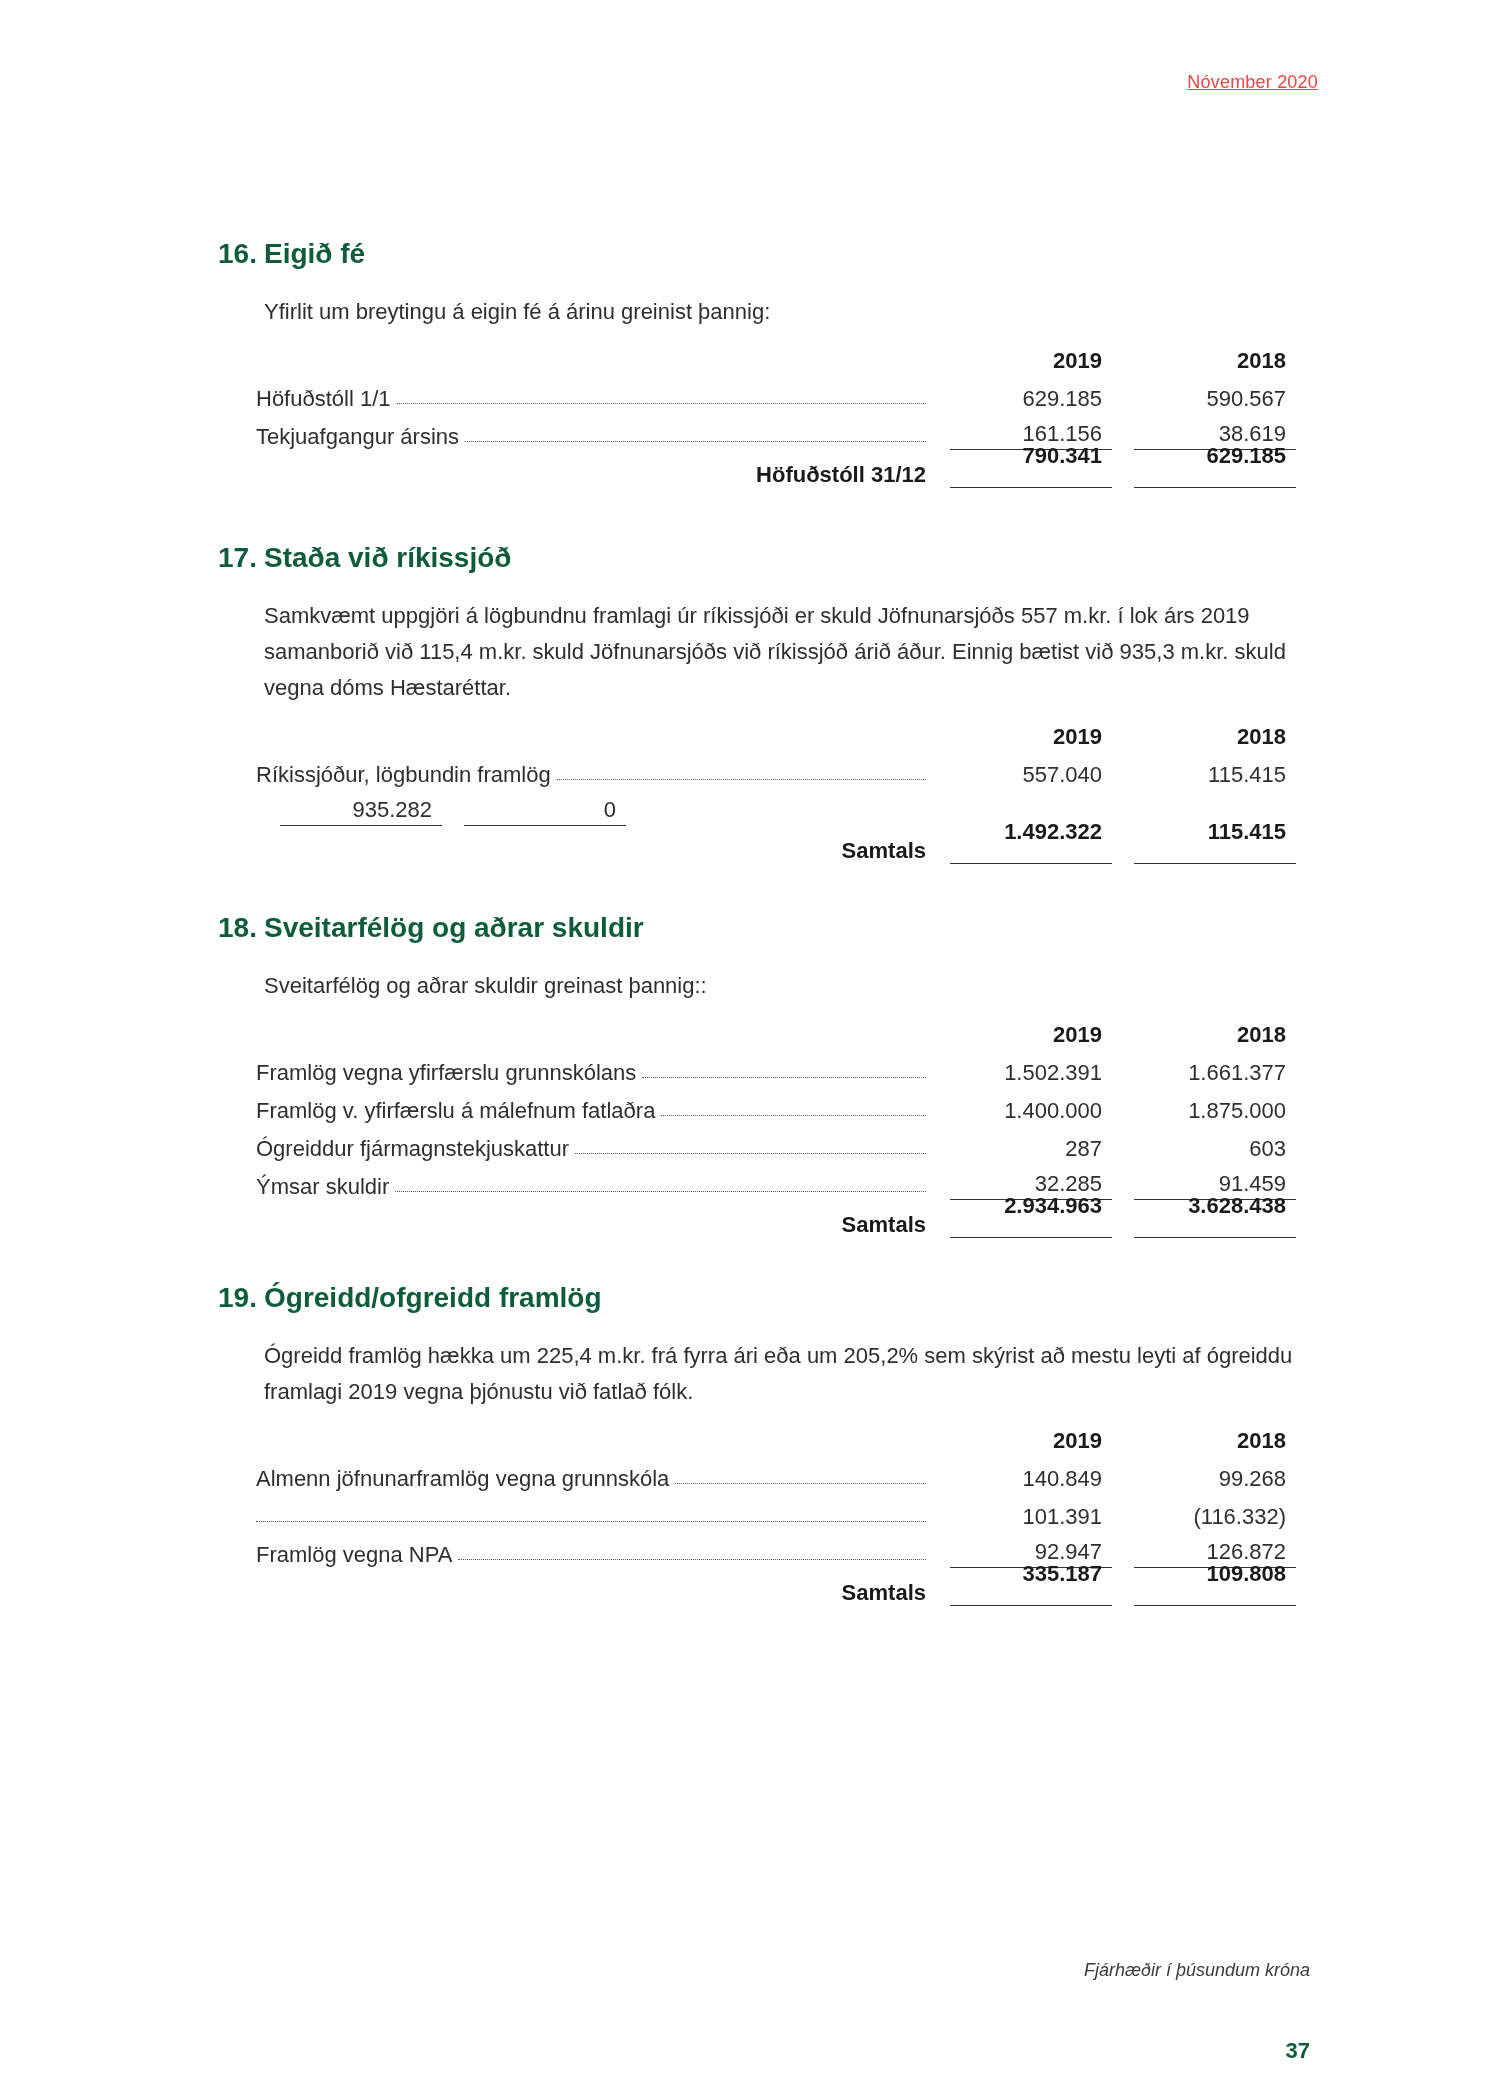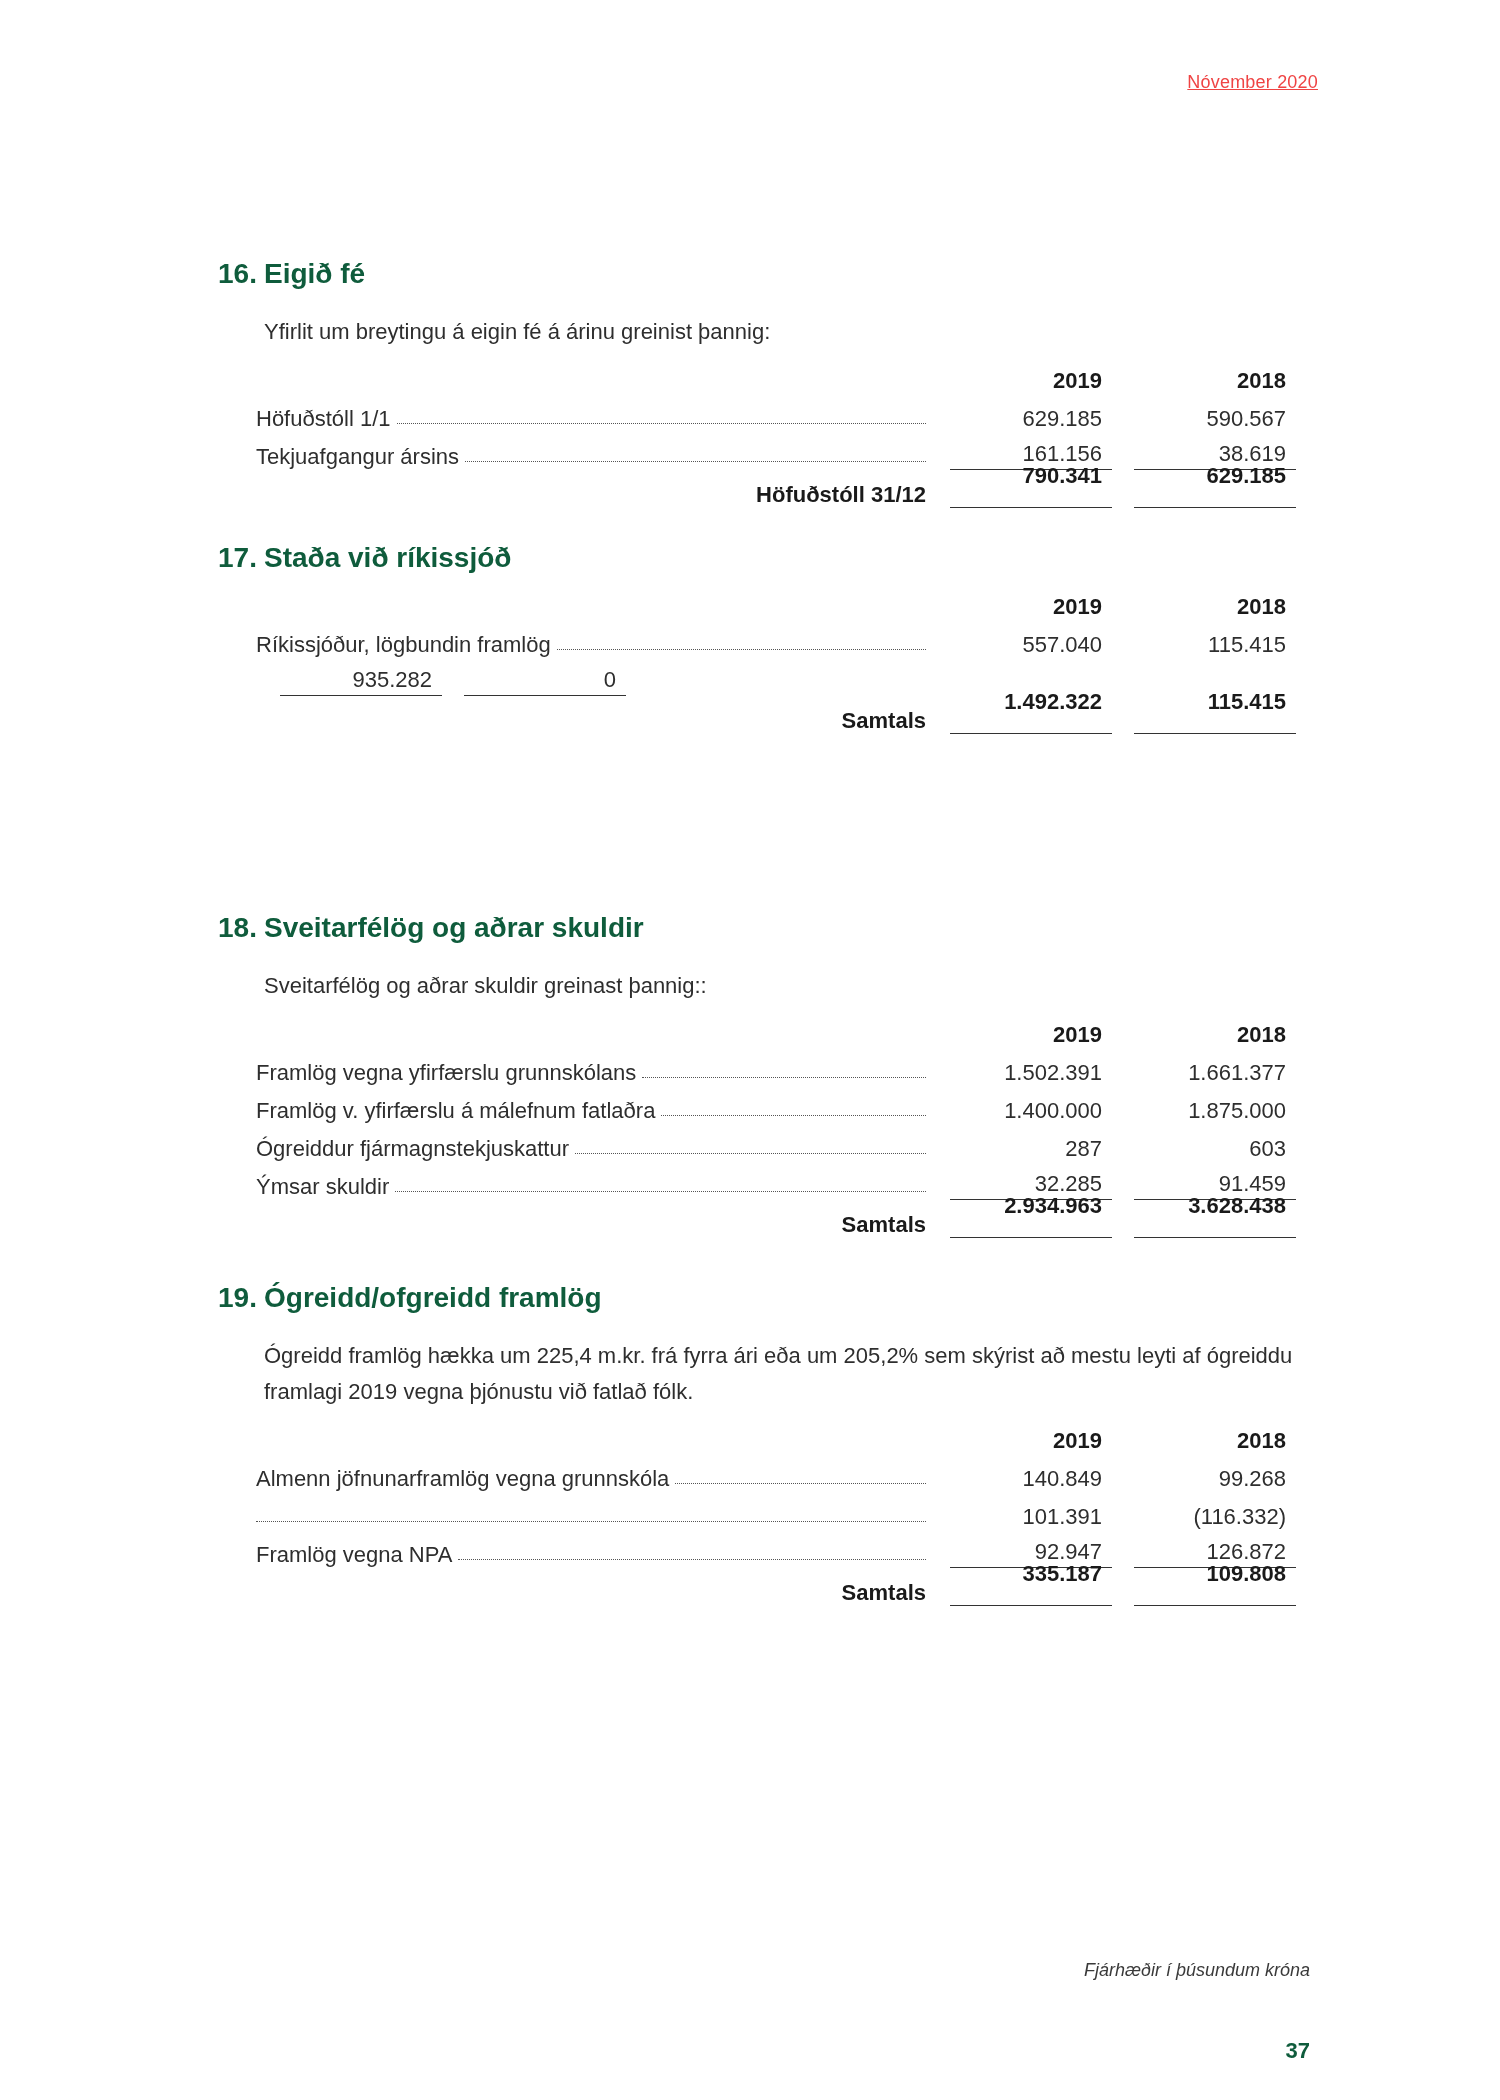--- a/index.html
+++ b/index.html
@@ -126,21 +126,21 @@
       font-size: 22px;
       font-weight: bold;
       color: #0f5c3c;
     }
   </style>
 </head>
 <body>
 
 <div class="header-date">Nóvember 2020</div>
 
-<section class="section" style="top:256px;">
+<section class="section" style="top:236px;">
   <h2 class="section-title">
     <span class="section-number">16.</span>
     <span>Eigið fé</span>
   </h2>
   <p class="intro">Yfirlit um breytingu á eigin fé á árinu greinist þannig:</p>
   <div class="fin-table" style="margin-top:6px;">
     <div class="row header-row">
       <div class="label-cell"></div>
       <div class="val">2019</div>
       <div class="val">2018</div>
@@ -167,20 +167,21 @@
       <div class="val">629.185</div>
     </div>
   </div>
 </section>
 
 <section class="section" style="top:540px;">
   <h2 class="section-title">
     <span class="section-number">17.</span>
     <span>Staða við ríkissjóð</span>
   </h2>
+  <p class="intro" style="width:1046px;">Samkvæmt uppgjöri á lögbundnu framlagi úr ríkissjóði er skuld Jöfnunarsjóðs 557 m.kr. í lok árs 2019 samanborið við 115,4 m.kr. skuld Jöfnunarsjóðs við ríkissjóð árið áður. Einnig bætist við 935,3 m.kr. skuld vegna dóms Hæstaréttar.</p>
   <div class="fin-table" style="margin-top:6px;">
     <div class="row header-row">
       <div class="label-cell"></div>
       <div class="val">2019</div>
       <div class="val">2018</div>
     </div>
     <div class="row">
       <div class="label-cell">
           <span class="label-text">Ríkissjóður, lögbundin framlög</span>
           <span class="leader"></span>

